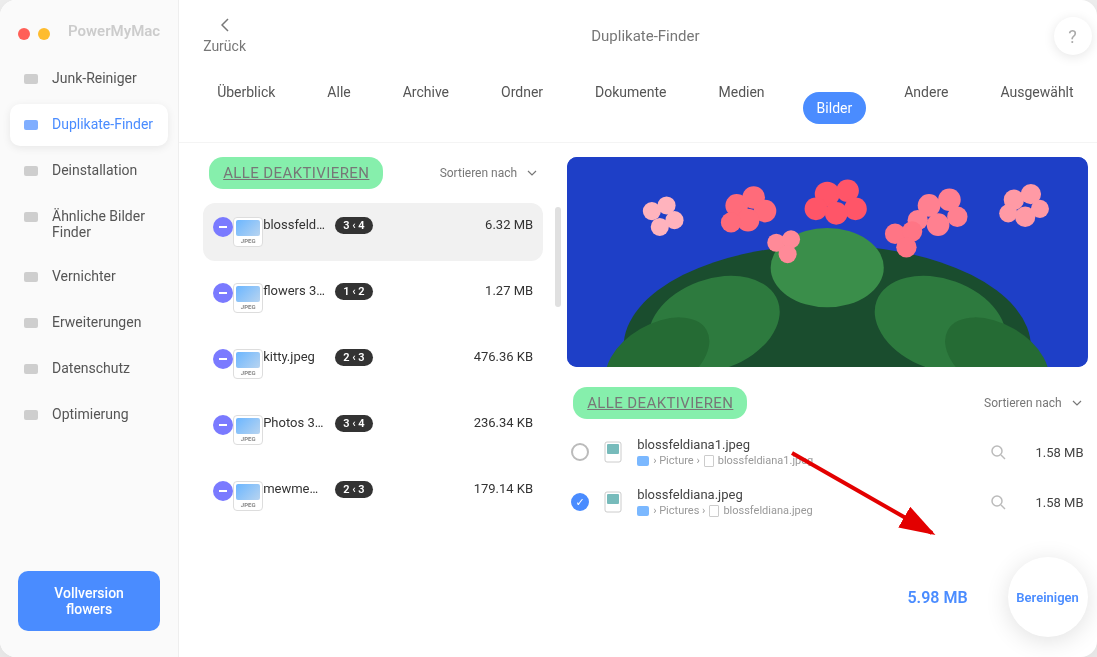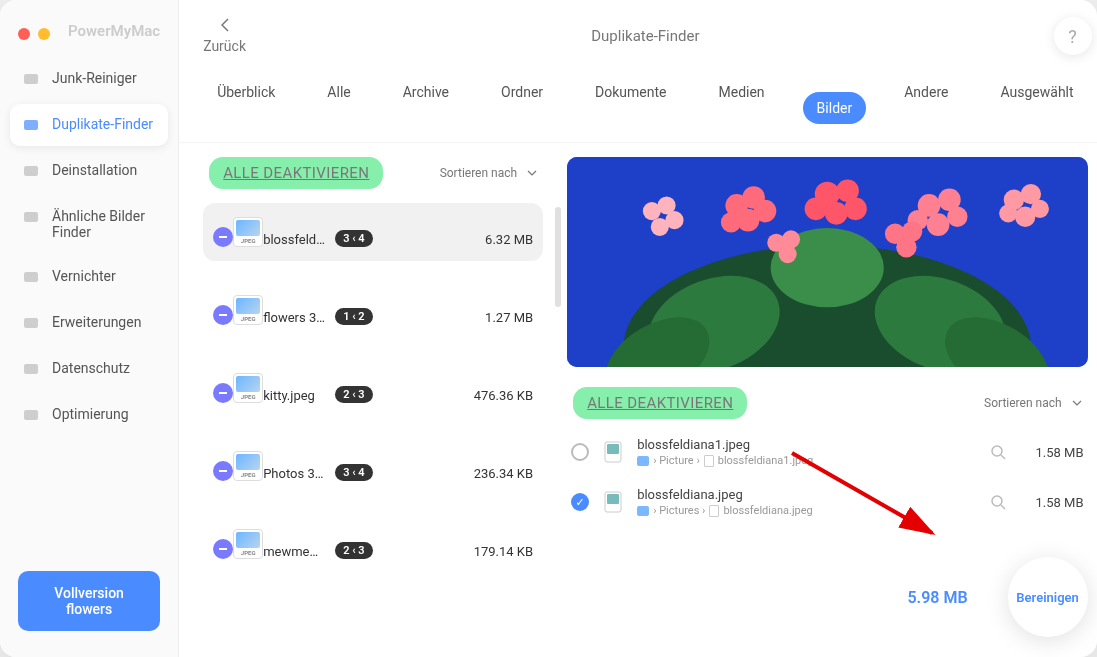--- a/index.html
+++ b/index.html
@@ -24,21 +24,21 @@
 .help { position: absolute; right: 20px; width: 38px; height: 38px; border-radius: 50%; background: #fff; box-shadow: 0 2px 12px rgba(0,0,0,0.1); display: flex; align-items: center; justify-content: center; color: #aaa; font-size: 18px; cursor: pointer; }
 .tabs { display: flex; gap: 24px; padding: 14px 24px 18px; border-bottom: 1px solid #f4f4f4; }
 .tab { color: #555; font-size: 14px; padding: 8px 14px; border-radius: 16px; cursor: pointer; }
 .tab.active { background: #4a8cff; color: #fff; margin-top: 16px; }
 .content { flex: 1; display: flex; padding: 0 24px; gap: 24px; overflow: hidden; }
 .groups { width: 340px; display: flex; flex-direction: column; }
 .group-hdr { display: flex; align-items: center; justify-content: space-between; padding: 14px 6px; }
 .pill-btn { background: #86efac; border: none; border-radius: 14px; padding: 7px 14px; font-size: 15px; color: #777; cursor: pointer; letter-spacing: 0.4px; text-decoration: underline; }
 .sortby { color: #777; font-size: 12px; cursor: pointer; display: flex; align-items: center; gap: 10px; }
 .group-list { flex: 1; position: relative; }
-.group { display: flex; align-items: flex-end; padding: 14px 10px; border-radius: 12px; cursor: pointer; margin-bottom: 20px; }
+.group { display: flex; align-items: flex-start; padding: 14px 10px; border-radius: 12px; cursor: pointer; margin-bottom: 8px; }
 .group.selected { background: #f1f1f1; }
 .toggle { width: 20px; height: 20px; border-radius: 50%; background: #7a7aff; display: flex; align-items: center; justify-content: center; flex-shrink: 0; }
 .toggle .dash { width: 8px; height: 2px; background: #fff; }
 .thumb { width: 30px; height: 30px; background: #fff; border: 1px solid #ddd; border-radius: 4px; display: flex; flex-direction: column; align-items: center; justify-content: space-between; padding: 2px; flex-shrink: 0; }
 .thumb .img { width: 100%; height: 16px; background: linear-gradient(135deg,#6bb6ff,#b8d4f0); border-radius: 2px; }
 .thumb .ext { font-size: 6px; color: #888; font-weight: bold; }
 .gname { flex: 0 0 72px; font-size: 13px; color: #333; overflow: hidden; text-overflow: ellipsis; white-space: nowrap; }
 .badge { background: #333; color: #fff; border-radius: 10px; padding: 2px 8px; font-size: 11px; font-weight: 600; }
 .gsize { flex: 1; text-align: right; font-size: 13px; color: #333; }
 .group-scroll { position: absolute; right: -18px; top: 4px; width: 6px; height: 100px; background: #e0e0e0; border-radius: 3px; }

